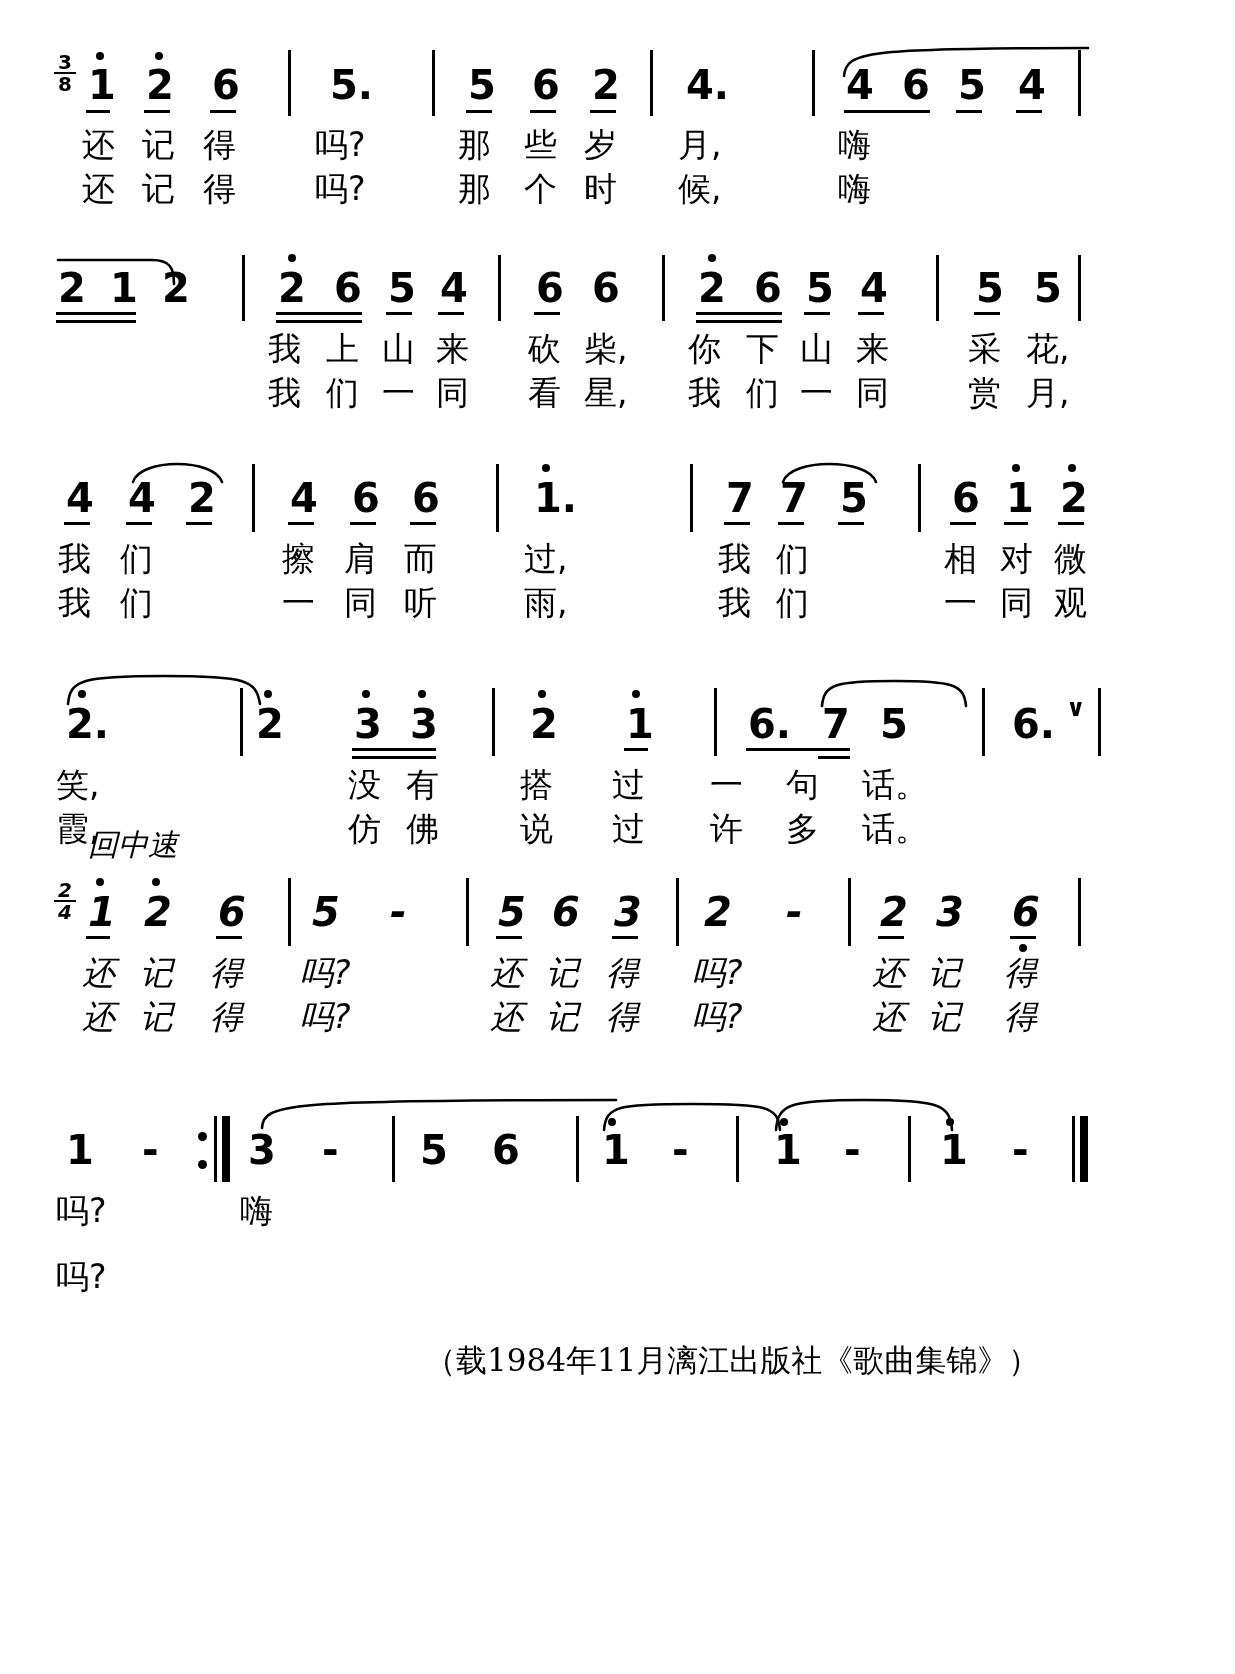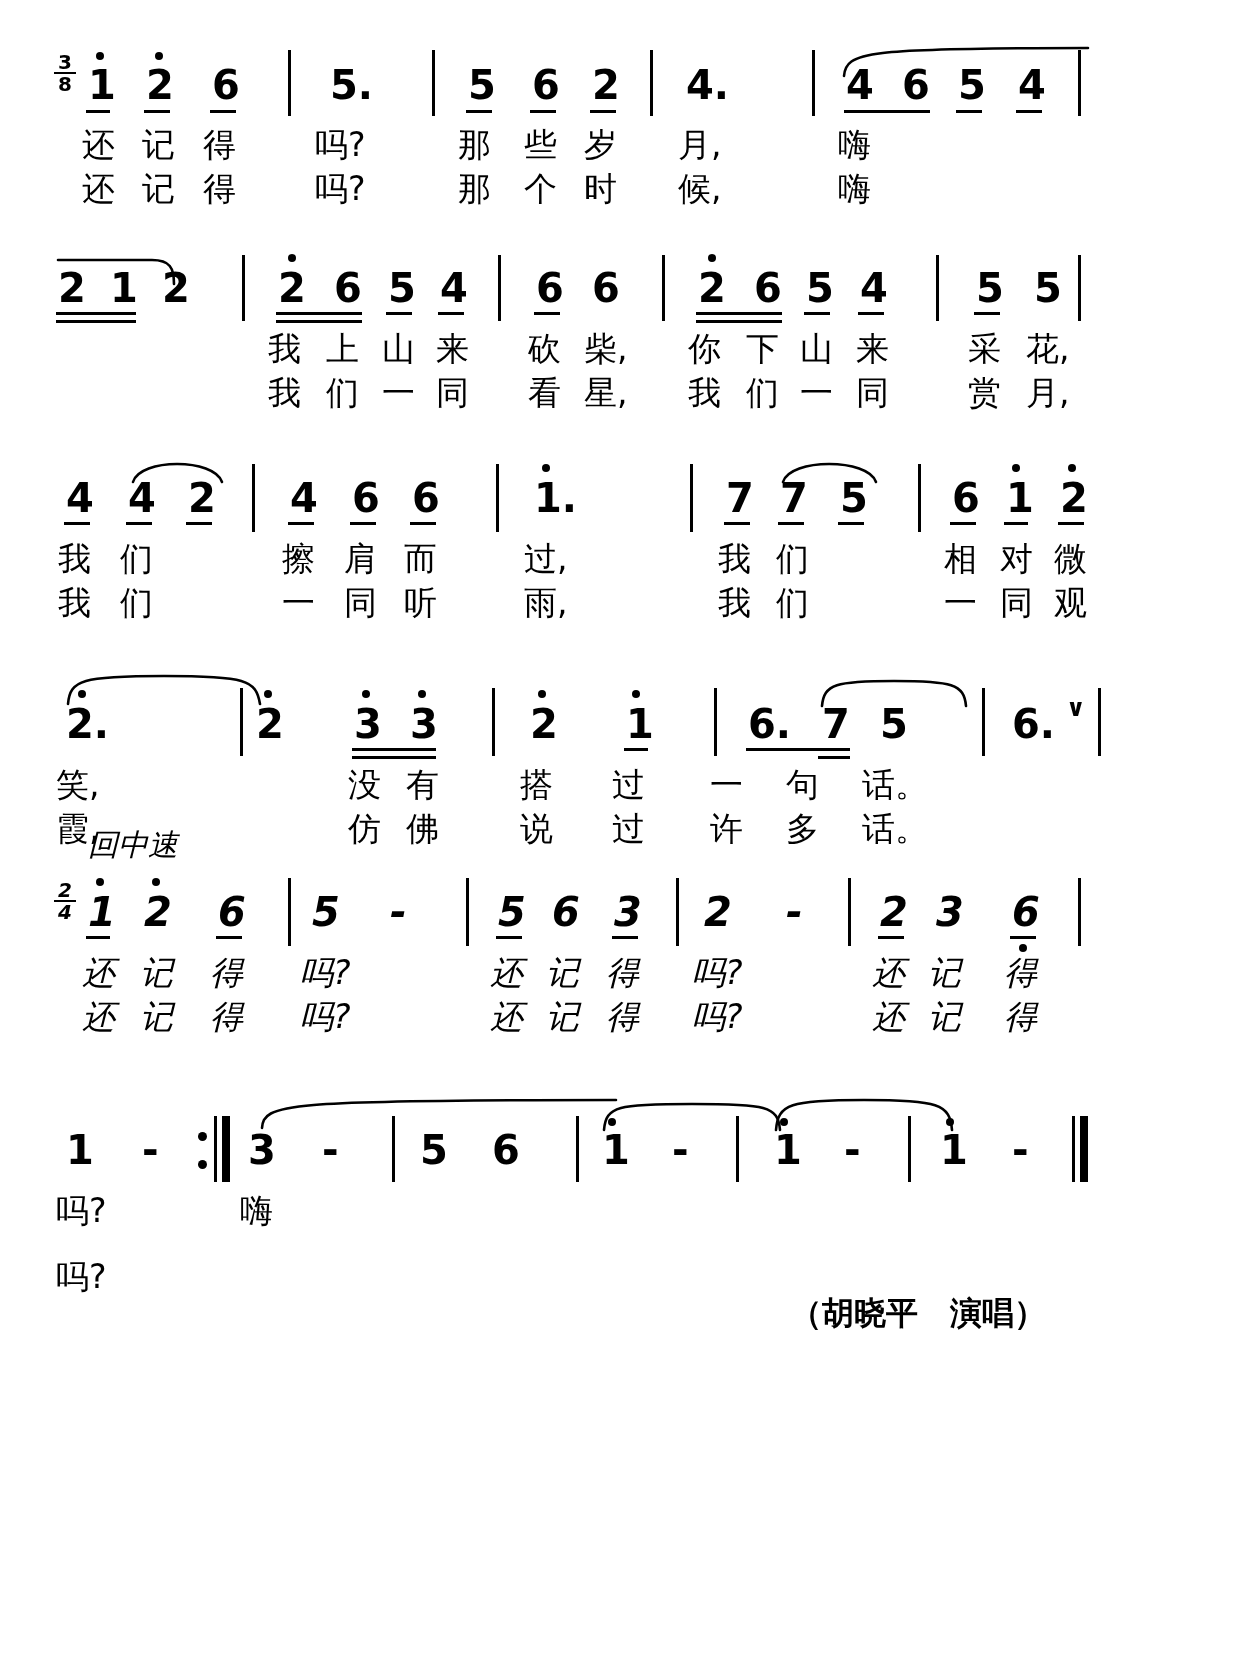--- a/index.html
+++ b/index.html
@@ -580,15 +580,15 @@
     <div class="dash" style="left:1012px;top:68px;">-</div>
 
     <div class="bar" style="left:1072px;top:54px;height:66px;"></div>
     <div class="bar-thick" style="left:1080px;top:54px;height:66px;"></div>
 
     <div class="lyric" style="left:56px;top:132px;">吗?</div>
     <div class="lyric" style="left:240px;top:132px;">嗨</div>
     <div class="lyric" style="left:56px;top:198px;">吗?</div>
   </div>
 
-  <div class="credit" style="left:790px;top:1296px;">（胡晓平　演唱）</div>
+  <div class="source" style="left:425px;top:1344px;">（载1984年11月漓江出版社《歌曲集锦》）</div>
 
 </div>
 
 </body></html>

